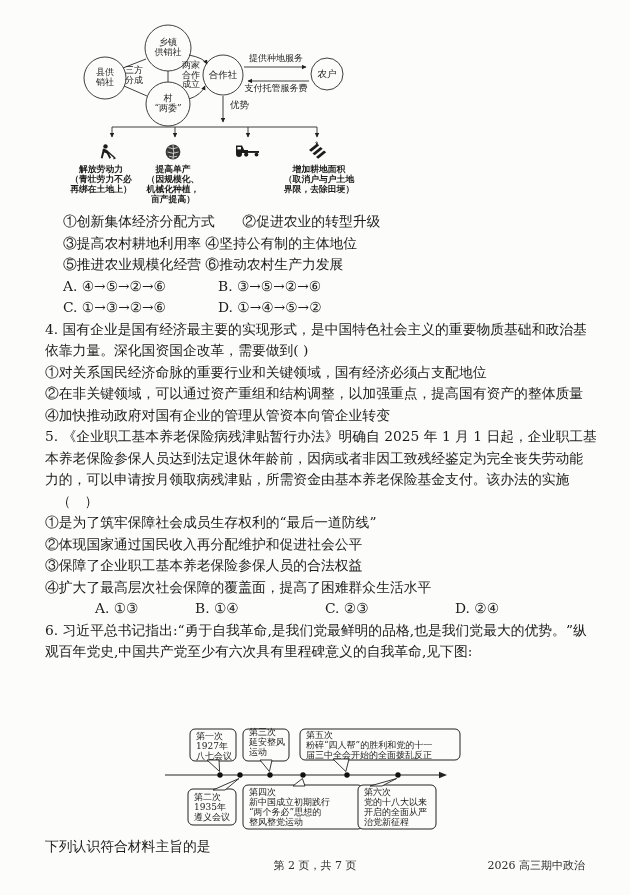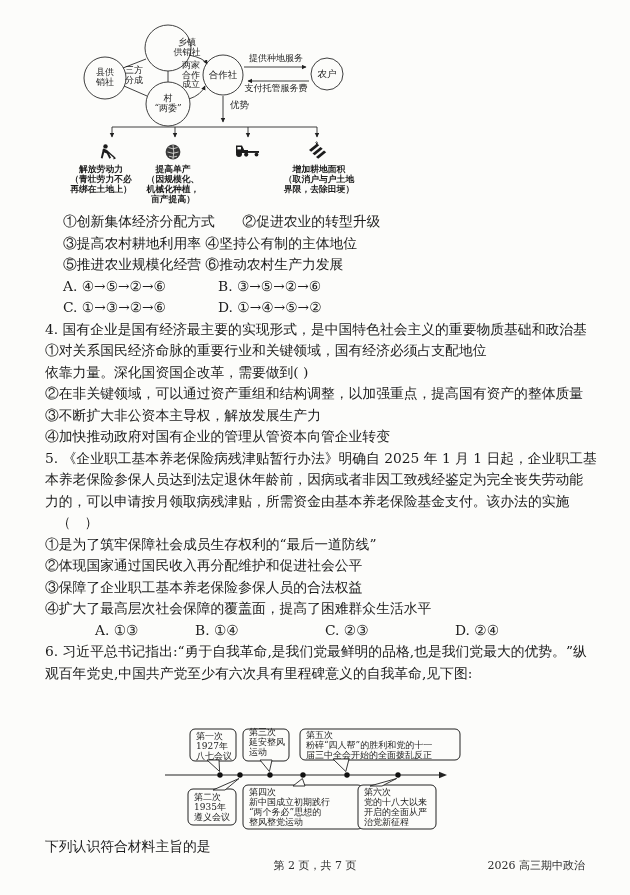--- a/index.html
+++ b/index.html
@@ -97,21 +97,21 @@
       </g>
 
       <g transform="translate(252,124)" fill="#1c1c1c">
         <path d="M2,8 L10,1.5 L12.2,3.2 L4.2,9.8 Z"></path>
         <path d="M5.5,11.5 L13.5,5 L15.7,6.7 L7.7,13.3 Z"></path>
         <path d="M9,15 L17,8.5 L19.2,10.2 L11.2,16.8 Z"></path>
         <path d="M8.5,0.5 L10,2 M9.6,-0.5 L10.6,1.6" stroke="#1c1c1c" stroke-width="1" fill="none"></path>
       </g>
     </svg>
 
-    <div class="node" style="left:113px; top:30px;margin-left:19px;">乡镇
+    <div class="node" style="left:113px; top:30px;">乡镇
 供销社</div>
     <div class="node" style="left:50px; top:60px;">县供
 销社</div>
     <div class="node" style="left:113px; top:86px;">村
 “两委”</div>
     <div class="node" style="left:168px; top:57px; font-size:9.5px;">合作社</div>
     <div class="node" style="left:272px; top:56px; font-size:9.5px;">农户</div>
     <div class="dlabel" style="left:79px; top:58px;">三方
 分成</div>
     <div class="dlabel" style="left:136px; top:57px;">两家
@@ -133,24 +133,23 @@
   </div>
 
   <div class="textblock">
     <div class="line ind18">①创新集体经济分配方式　　②促进农业的转型升级</div>
     <div class="line ind18">③提高农村耕地利用率 ④坚持公有制的主体地位</div>
     <div class="line ind18">⑤推进农业规模化经营 ⑥推动农村生产力发展</div>
     <div class="line ind18"><span class="optA">A. ④→⑤→②→⑥</span><span>B. ③→⑤→②→⑥</span></div>
     <div class="line ind18"><span class="optA">C. ①→③→②→⑥</span><span>D. ①→④→⑤→②</span></div>
 
     <div class="line">4. 国有企业是国有经济最主要的实现形式，是中国特色社会主义的重要物质基础和政治基</div>
+    <div class="line">依靠力量。深化国资国企改革，需要做到( )</div>
     <div class="line">①对关系国民经济命脉的重要行业和关键领域，国有经济必须占支配地位</div>
-    <div class="line">依靠力量。深化国资国企改革，需要做到( )</div>
     <div class="line">②在非关键领域，可以通过资产重组和结构调整，以加强重点，提高国有资产的整体质量</div>
-    <div class="line">③不断扩大非公资本主导权，解放发展生产力</div>
     <div class="line">④加快推动政府对国有企业的管理从管资本向管企业转变</div>
 
     <div class="line">5. 《企业职工基本养老保险病残津贴暂行办法》明确自 2025 年 1 月 1 日起，企业职工基</div>
     <div class="line">本养老保险参保人员达到法定退休年龄前，因病或者非因工致残经鉴定为完全丧失劳动能</div>
     <div class="line">力的，可以申请按月领取病残津贴，所需资金由基本养老保险基金支付。该办法的实施</div>
     <div class="line ind12">（　）</div>
     <div class="line">①是为了筑牢保障社会成员生存权利的“最后一道防线”</div>
     <div class="line">②体现国家通过国民收入再分配维护和促进社会公平</div>
     <div class="line">③保障了企业职工基本养老保险参保人员的合法权益</div>
     <div class="line">④扩大了最高层次社会保障的覆盖面，提高了困难群众生活水平</div>

